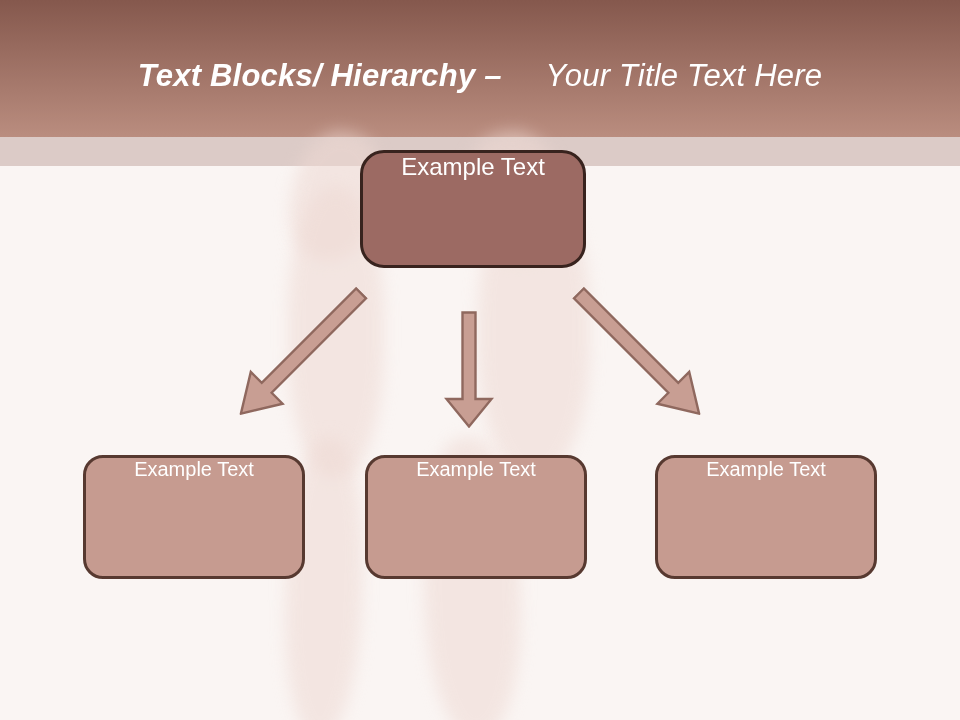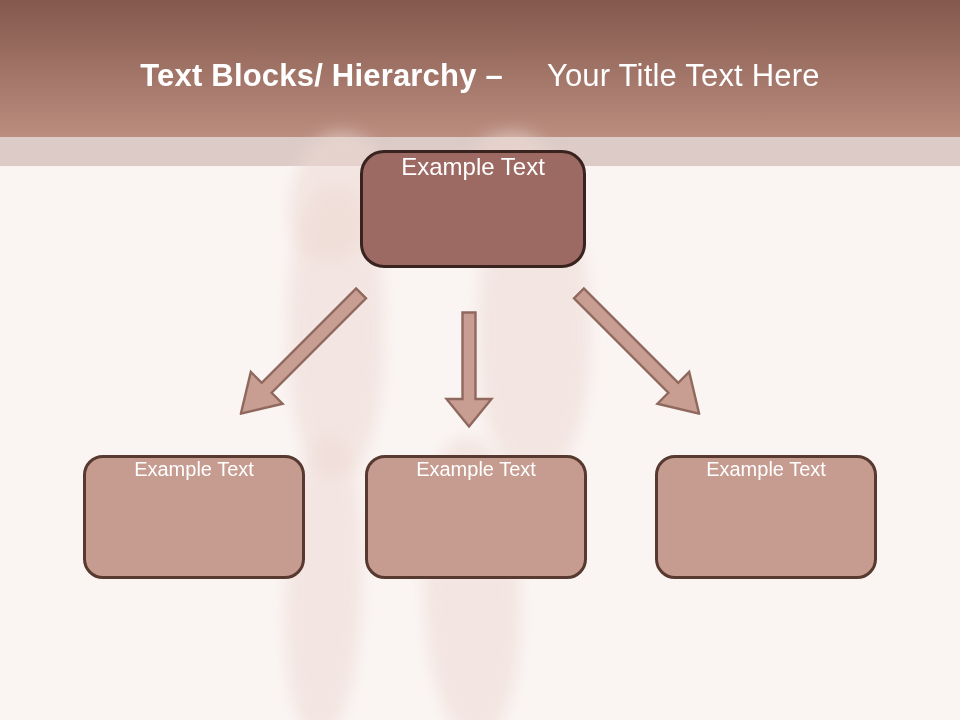--- a/index.html
+++ b/index.html
@@ -31,21 +31,21 @@
     background:linear-gradient(180deg,var(--header-top) 0%,var(--header-bottom) 100%);
   }
   .divider-strip{
     position:absolute;left:0;top:137px;width:960px;height:29px;
     background:var(--divider-strip);
   }
   .slide-title{
     position:absolute;left:0;top:0;width:960px;height:137px;
     display:flex;align-items:center;justify-content:center;
     color:var(--title-color);font-size:31px;letter-spacing:0.2px;
-    padding-top:14px;white-space:pre;
+    padding-top:14px;white-space:pre;font-style:italic;
   }
   .slide-title .t-bold{font-weight:700;}
   .slide-title .t-reg{font-weight:400;margin-left:44px;}
 
   
   .bg-figure{position:absolute;left:0;top:137px;width:960px;height:583px;pointer-events:none;}
   .bg-figure div{position:absolute;background:var(--figure-tint);opacity:.55;filter:blur(8px);border-radius:45%;}
   .fig-hip-l{left:292px;top:-6px;width:86px;height:130px;transform:rotate(14deg);}
   .fig-hip-r{left:468px;top:-6px;width:96px;height:130px;transform:rotate(-12deg);}
   .fig-thigh-l{left:288px;top:50px;width:96px;height:290px;border-radius:40px;}

